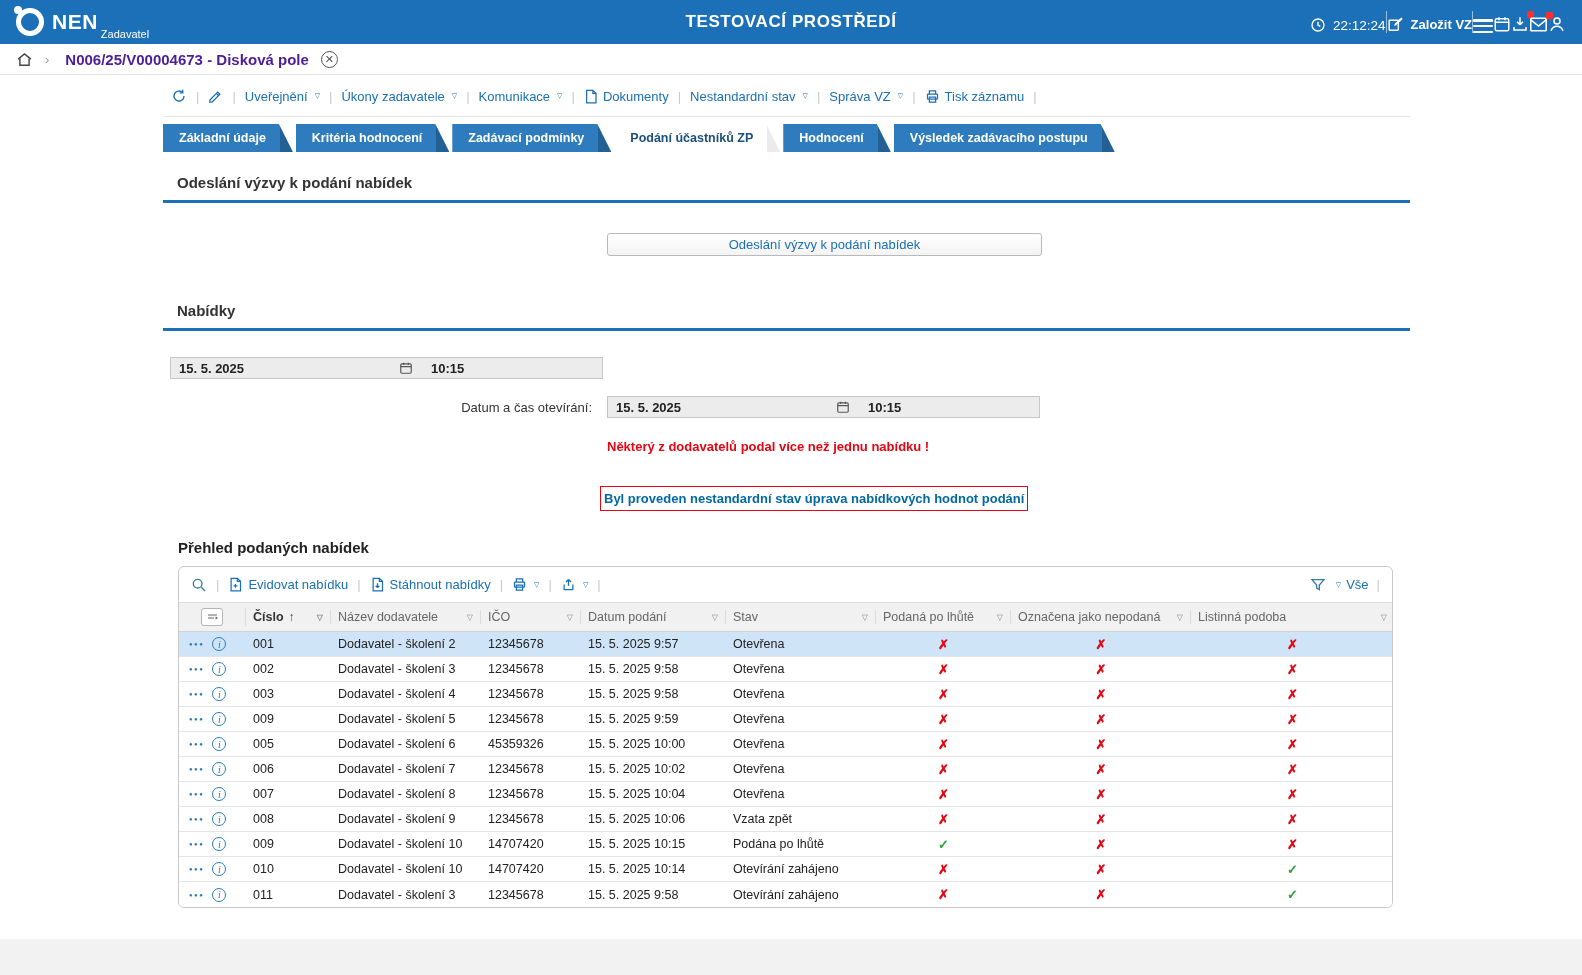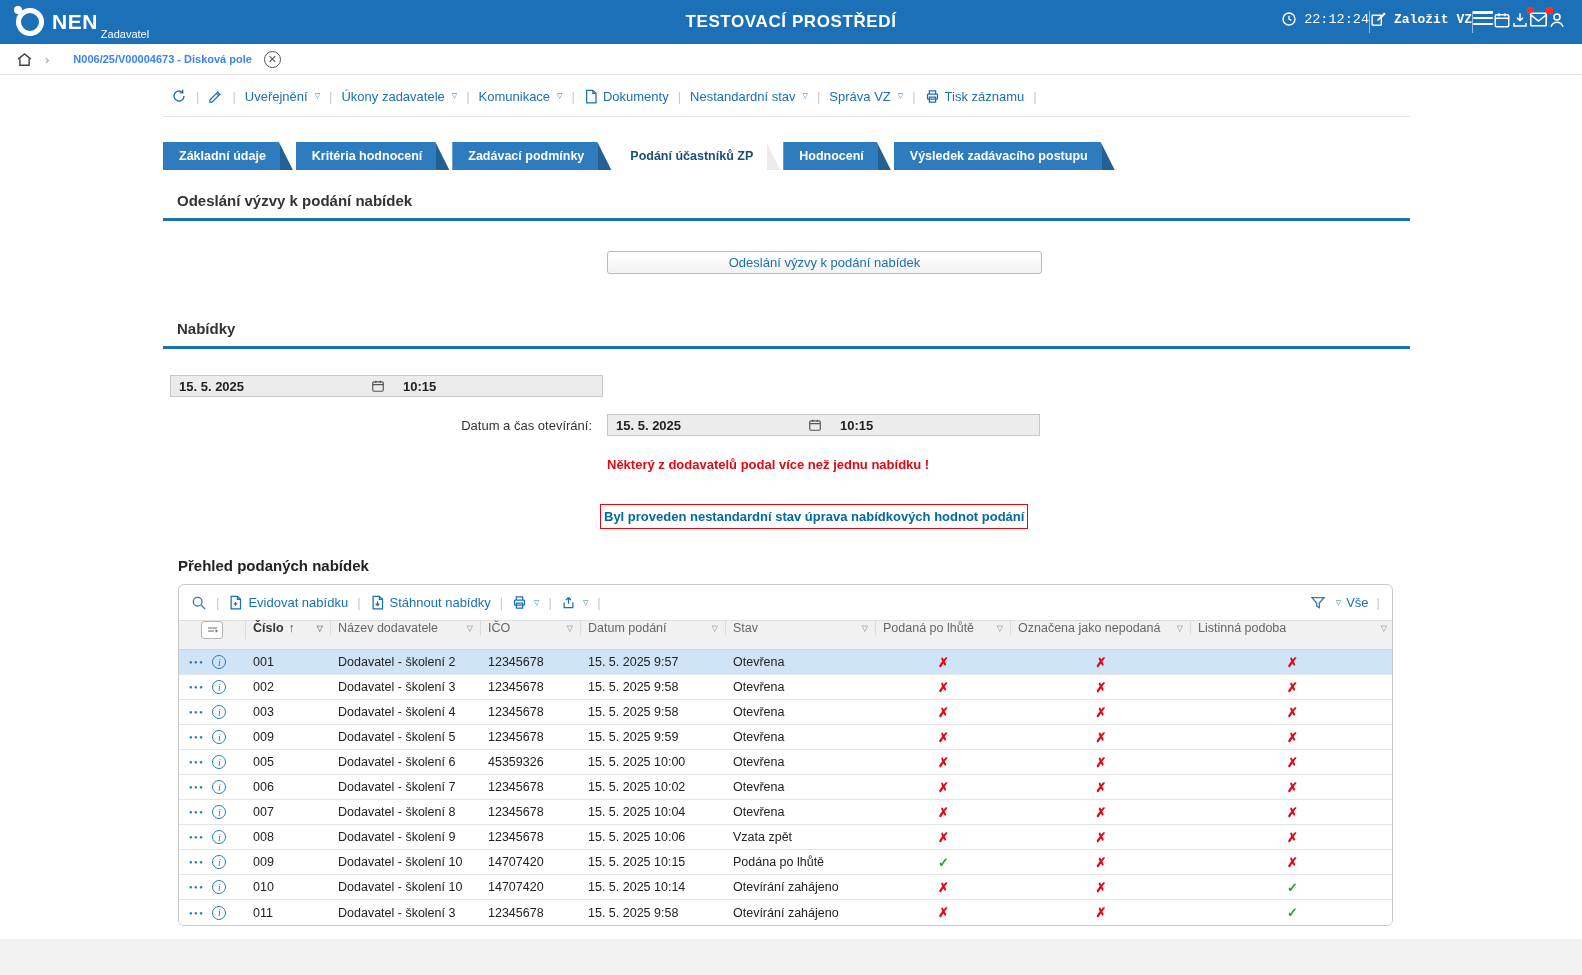--- a/index.html
+++ b/index.html
@@ -6,76 +6,76 @@
   html,body { width:1582px; height:975px; background:#fff; font-family:"Liberation Sans", sans-serif; overflow:hidden; position:relative; }
   [data-interactable="true"] { cursor:pointer; }
 
   
   .topbar { height:44px; background:#1c70b7; color:#fff; display:flex; align-items:center; padding:0 16px; position:relative; }
   .logo { width:28px; height:28px; border:5px solid #fff; border-radius:50%; position:relative; margin-right:8px; flex:none; }
   .logo::after { content:""; position:absolute; width:8px; height:8px; background:#fff; border-radius:50%; top:-7px; left:-7px; }
   .brand { font-size:21px; font-weight:bold; letter-spacing:.5px; }
   .brand-sub { font-size:11px; align-self:flex-end; margin:0 0 4px 3px; }
   .env-title { position:absolute; left:50%; transform:translateX(-50%); font-size:17px; font-weight:bold; letter-spacing:.6px; }
-  .top-right { margin-left:auto; display:flex; align-items:flex-start; gap:0;font-family:Liberation Mono, monospace; }
+  .top-right { margin-left:auto; display:flex; align-items:flex-end; gap:0; }
   .top-group { display:flex; align-items:center; gap:7px; font-size:13.5px; }
   .top-divider { width:1px; height:22px; background:rgba(255,255,255,.55); }
   .zalozit { font-size:13px; font-weight:bold; }
   .hamburger { width:20px; height:14px; display:flex; flex-direction:column; justify-content:space-between; }
   .hamburger span { height:2.5px; background:#fff; border-radius:1px; }
   .icon-wrap { position:relative; display:inline-flex; }
   .badge { position:absolute; top:-4px; right:-5px; width:7px; height:7px; background:#ff2d2d; border-radius:1.5px; }
 
   
   .breadcrumb { height:31px; display:flex; align-items:center; padding:0 16px; gap:12px; border-bottom:1px solid #e2e2e2; background:#fff; }
   .crumb-sep { color:#999; font-size:13px; }
-  .crumb-label { font-size:11px; font-weight:bold; color:#3b82f6; margin-left:12px; }
+  .crumb-label { font-size:15px; font-weight:bold; color:#4c1d95; margin-left:4px; }
   .close-circle { width:17px; height:17px; border:1.4px solid #555; border-radius:50%; color:#555; font-size:11px; line-height:13px; display:inline-flex; align-items:center; justify-content:center; }
 
   
   .content { margin-left:163px; width:1247px; }
 
   .record-toolbar { display:flex; align-items:center; gap:9px; padding:13px 0 12px 8px; border-bottom:1px solid #e4e4e4; color:#1a6fb5; font-size:13px; }
   .record-toolbar .pipe { color:#c9c9c9; }
   .tb-item { display:inline-flex; align-items:center; gap:5px; color:#1a6fb5; }
   .chev { font-size:7px; margin-left:2px; }
 
   
-  .tabs { display:flex; margin-top:25px; }
+  .tabs { display:flex; margin-top:7px; }
   .tab { position:relative; height:28px; line-height:28px; padding:0 27px 0 16px; margin-right:3px; background:#2e7cbe; color:#fff; font-size:12.5px; font-weight:bold; clip-path:polygon(0 0, calc(100% - 14px) 0, 100% 100%, 0 100%); }
   .tab::after { content:""; position:absolute; top:0; right:0; width:13px; height:100%; background:rgba(0,0,0,.22); }
   .tab.active { background:#fff; color:#1c4f79; }
   .tab.active::after { background:rgba(0,0,0,.08); }
 
   
   .section-title { margin-top:22px; font-size:15px; font-weight:bold; color:#333; padding:0 0 9px 14px; border-bottom:3px solid #1c70b7; }
   .outline-btn { display:block; margin:30px 0 0 444px; width:435px; height:23px; background:linear-gradient(#ffffff,#f3f3f3); border:1px solid #b9b9b9; border-radius:3px; color:#1a6fb5; font-size:13px; text-align:center; line-height:21px; font-family:"Liberation Sans", sans-serif; }
   .offers-title { margin-top:46px; }
 
   .form { margin-top:26px; }
   .form-row { display:flex; align-items:center; margin-bottom:17px; }
   .form-label { width:437px; text-align:right; font-size:13px; color:#333; padding-right:8px; }
   .form-field { width:433px; height:22px; margin-left:7px; background:#ececec; border:1px solid #c6c6c6; display:flex; align-items:center; font-size:13px; font-weight:bold; color:#222; }
-  .ff-date { width:200px; padding-left:8px; }
+  .ff-date { width:228px; padding-left:8px; }
   .ff-cal { display:inline-flex; color:#555; width:20px; }
   .ff-time { padding-left:12px; }
 
   .warning-red { margin:21px 0 14px 444px; color:#e30613; font-weight:bold; font-size:13px; }
   .note { margin-left:444px; width:433px; font-size:13px; color:#111; text-align:justify; line-height:1.5; }
   .alert-box { display:inline-block; margin:18px 0 0 437px; border:1px solid #e30613; color:#0369a1; font-weight:bold; font-size:13px; padding:4px 3px; background:#fff; }
 
   
   .table-title { margin:28px 0 10px 15px; font-size:15px; font-weight:bold; color:#222; }
   .table-wrap { margin-left:15px; width:1215px; border:1px solid #c9c9c9; border-radius:6px; overflow:hidden; background:#fff; }
   .table-toolbar { display:flex; align-items:center; height:35px; padding:0 12px; font-size:13px; color:#1a6fb5; gap:9px; }
   .table-toolbar .pipe { color:#c9c9c9; }
   .tt-item { display:inline-flex; align-items:center; gap:5px; color:#1a6fb5; }
   .tt-right { margin-left:auto; display:flex; align-items:center; gap:8px; }
 
-  .grid-header { display:flex; background:#f1f1f1; border-top:1px solid #dedede; border-bottom:1px solid #d2d2d2; height:30px; align-items:flex-start; font-size:12.5px; color:#666; }
+  .grid-header { display:flex; background:#f1f1f1; border-top:1px solid #dedede; border-bottom:1px solid #d2d2d2; height:30px; align-items:center; font-size:12.5px; color:#666; }
   .hcell { display:flex; align-items:center; padding:0 7px; border-right:1px solid #dcdcdc; }
   .hcell:last-child { border-right:none; }
   .hcell .flt { margin-left:auto; font-size:8px; color:#8a8a8a; padding-left:4px; }
   .hcell.first { justify-content:center; }
   .col-settings { width:22px; height:18px; border:1px solid #b5b5b5; border-radius:3px; background:#fff; display:inline-flex; align-items:center; justify-content:center; color:#666; }
   .sort-arrow { font-size:12px; color:#444; margin-left:5px; font-weight:bold; }
   .hc-strong { color:#333; font-weight:bold; }
 
   .grid-row { display:flex; align-items:center; height:25px; border-bottom:1px solid #e4e4e4; font-size:12.5px; color:#222; background:#fff; }
   .grid-row:last-child { border-bottom:none; }

